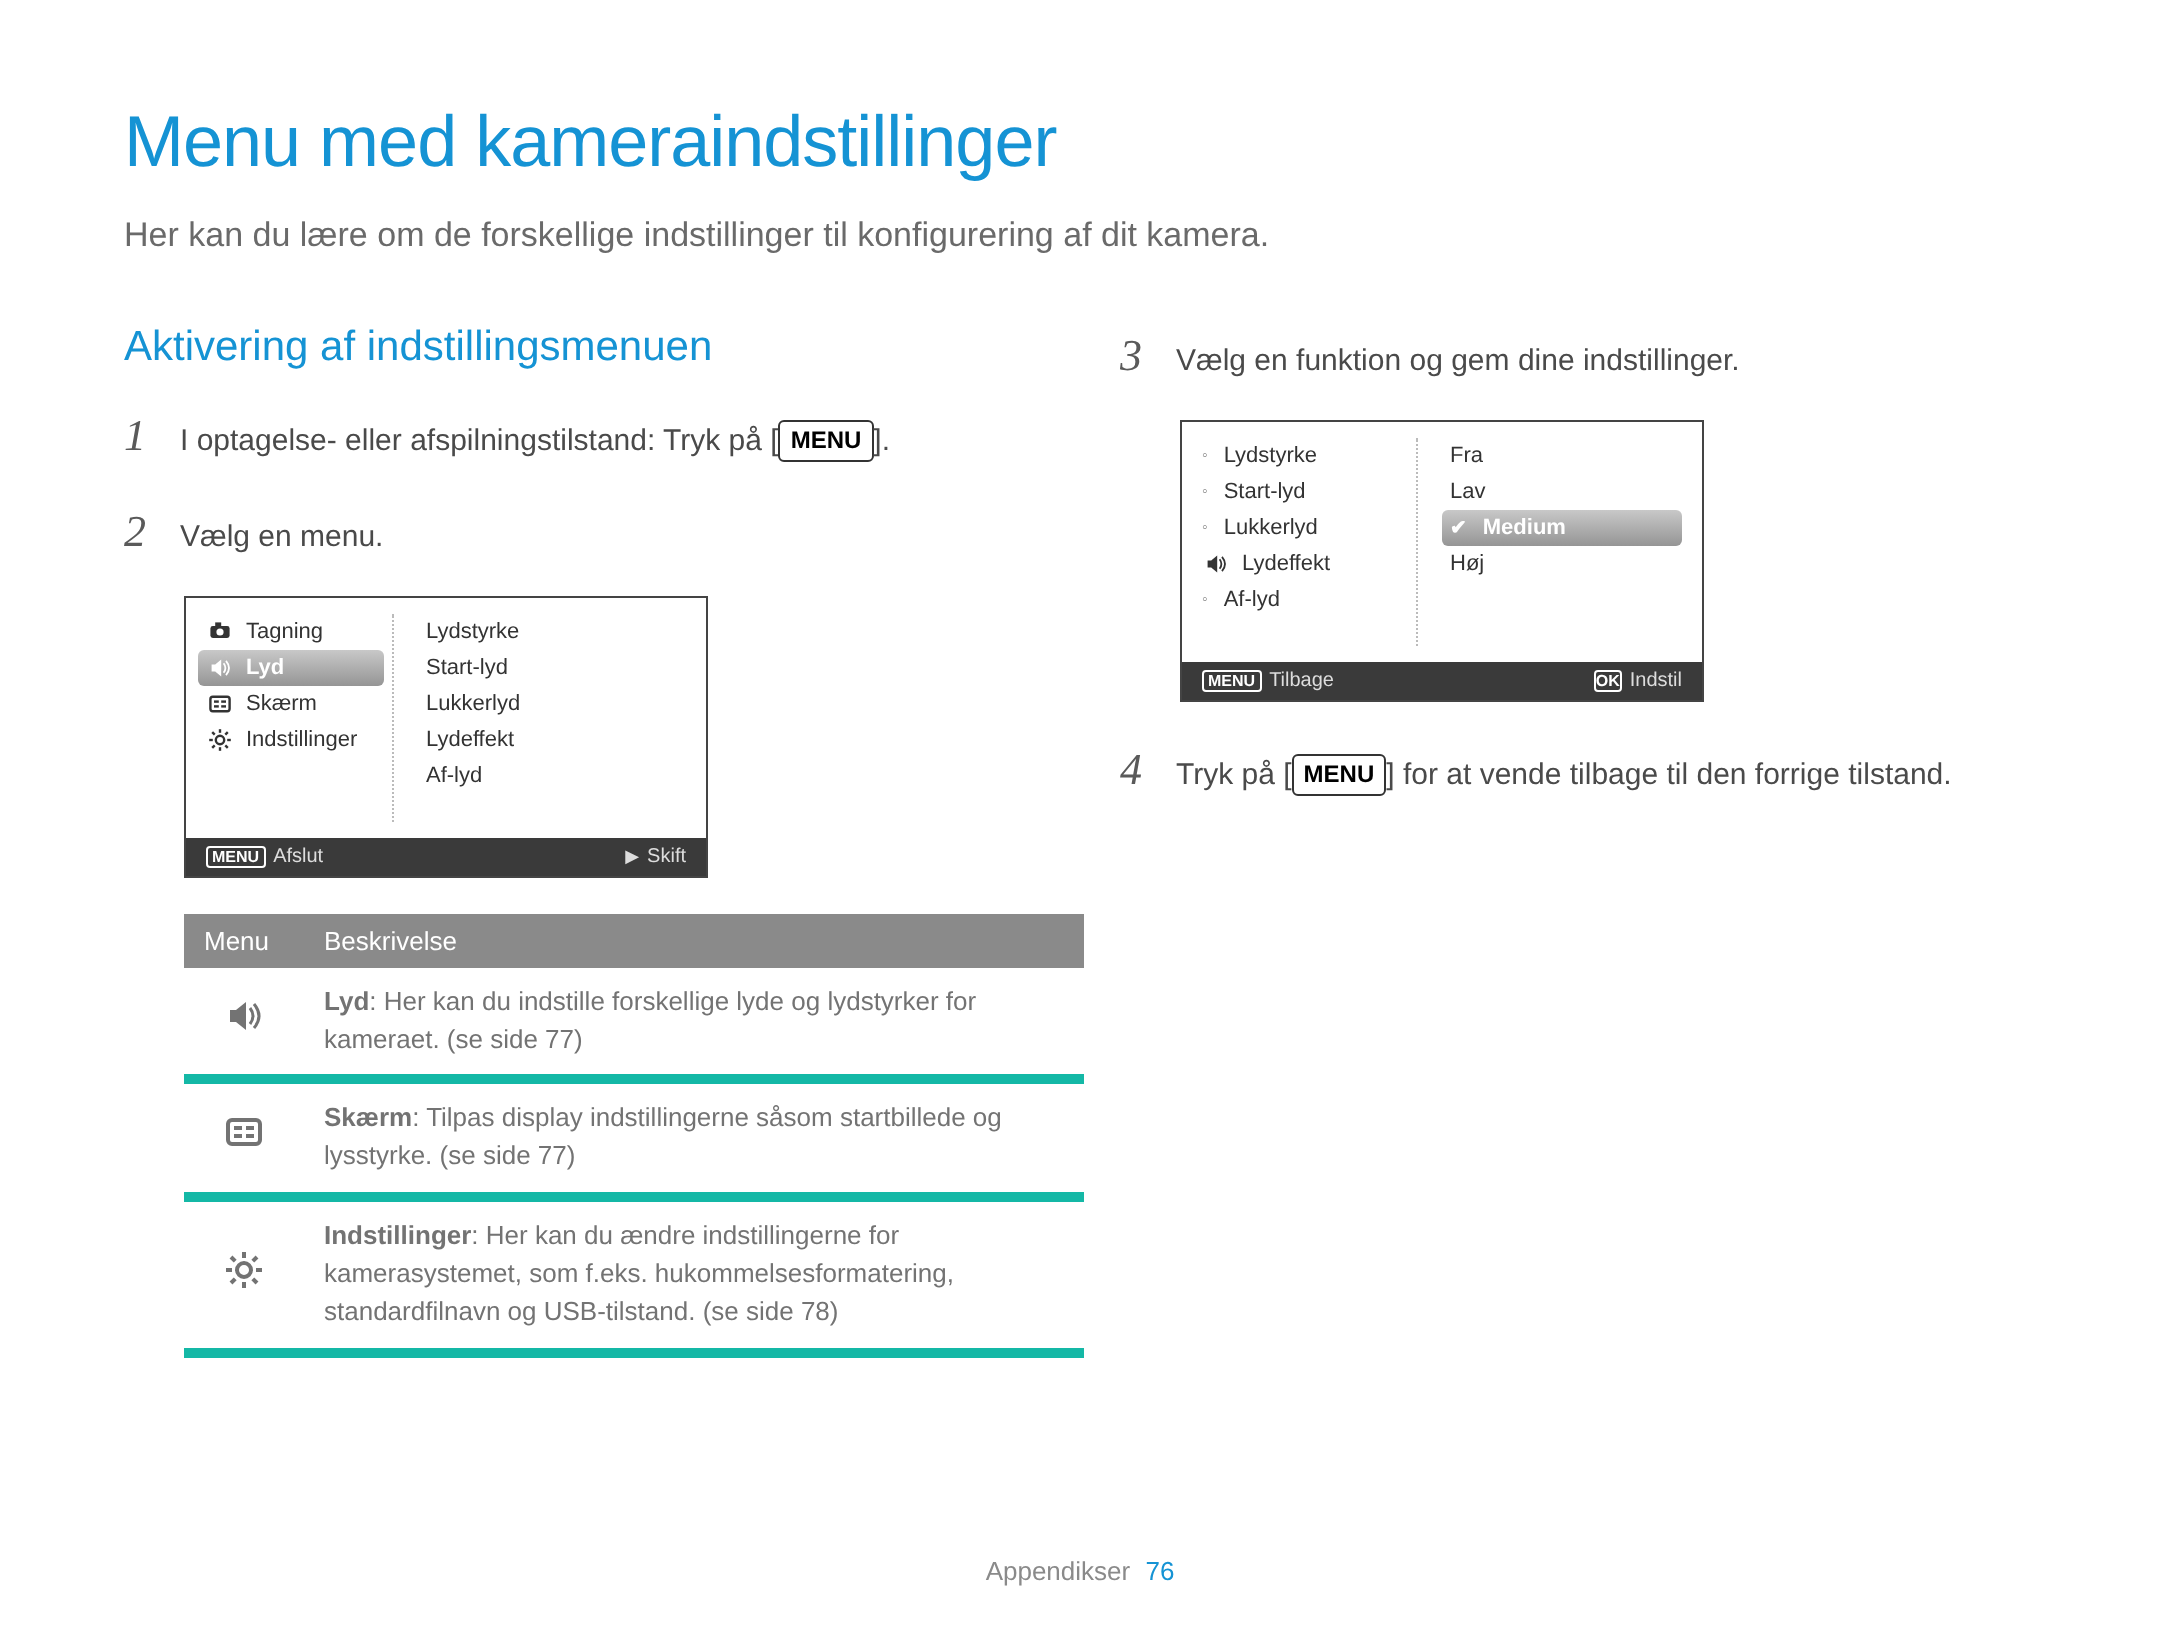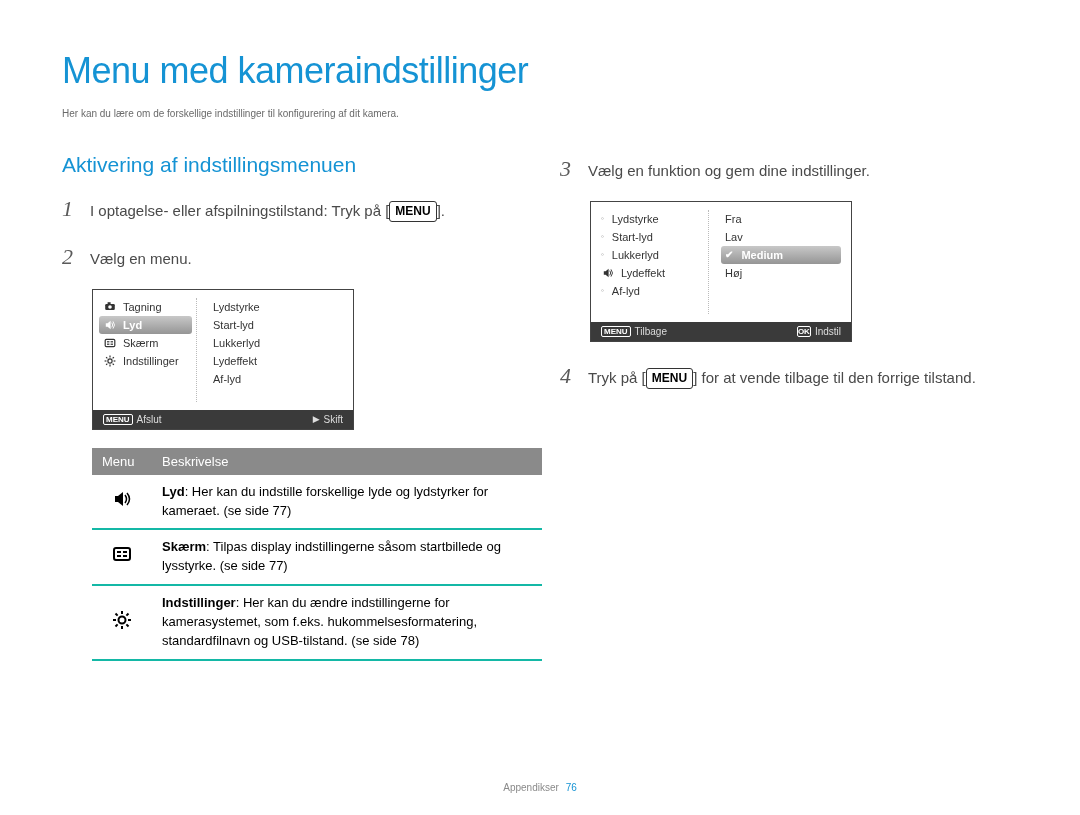--- a/index.html
+++ b/index.html
@@ -13,21 +13,21 @@
     padding: 50px 62px 0 62px;
   }
   h1.page-title {
     font-size: 36px;
     font-weight: 400;
     color: #1593d4;
     margin-bottom: 14px;
     letter-spacing: -0.5px;
   }
   .intro {
-    font-size: 10px;
+    font-size: 17px;
     color: #6a6a6a;
     margin-bottom: 34px;
     margin-top: 16px;
   }
   .columns {
     display: flex;
     gap: 18px;
   }
   .col {
     flex: 1;
@@ -142,39 +142,39 @@
   table.desc thead th {
     background: #8a8a8a;
     color: #fff;
     font-weight: 400;
     text-align: left;
     padding: 6px 10px;
     font-size: 13px;
   }
   table.desc thead th:first-child { width: 60px; }
   table.desc td {
-    border-bottom: 2px solid #14b8a6;
+    border-bottom: 5px solid #14b8a6;
     padding: 8px 10px;
     vertical-align: top;
     line-height: 1.45;
-    color: #000000;
+    color: #737373;
   }
   table.desc td.ico-cell {
     text-align: center;
     vertical-align: middle;
   }
   table.desc td.ico-cell svg { width: 22px; height: 20px; }
 
   .footer {
     position: absolute;
     bottom: 22px;
     left: 0;
     width: 100%;
     text-align: center;
-    font-size: 10px;
+    font-size: 13px;
     color: #8a8a8a;
   }
   .footer .pg { color: #1593d4; margin-left: 4px; }
 
   .bullet { color:#888; font-size:8px; margin-right:2px; }
 </style>
 </head>
 <body>
 
 <svg width="0" height="0" style="position:absolute">

